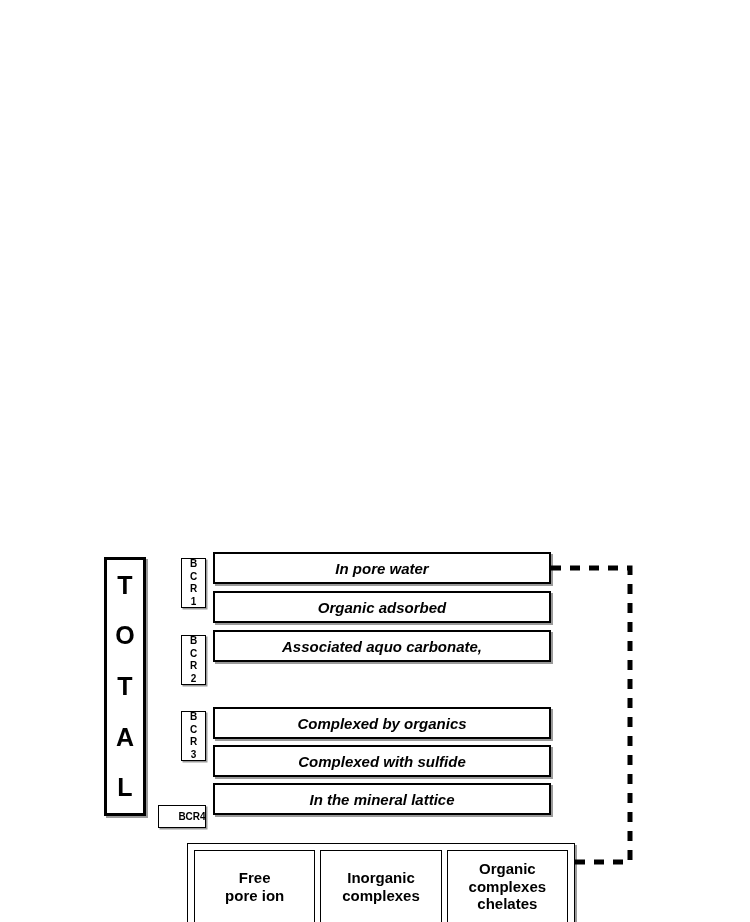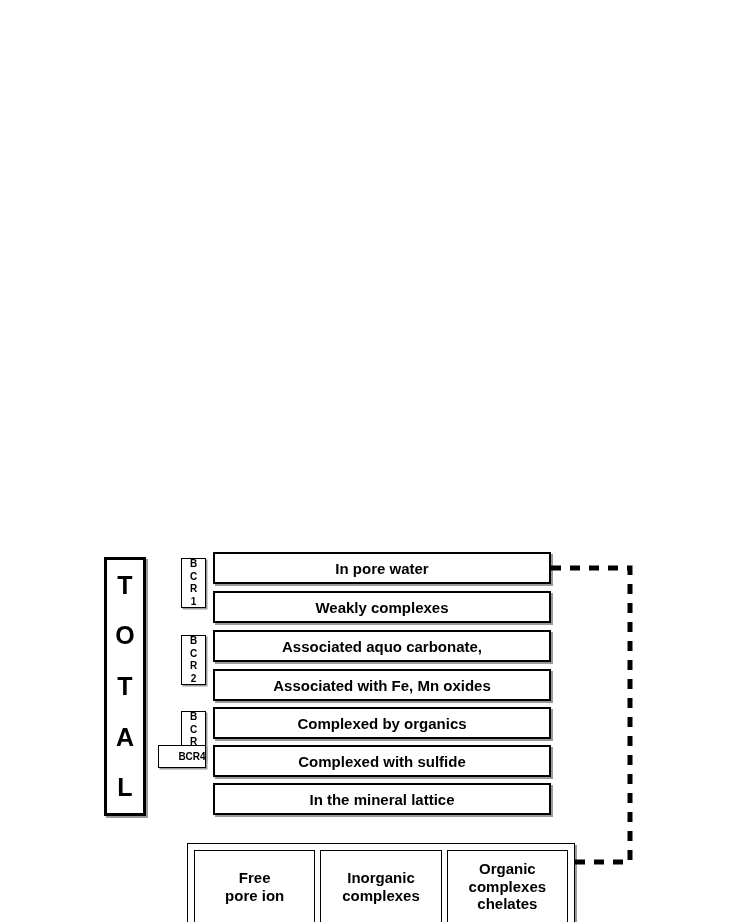--- a/index.html
+++ b/index.html
@@ -68,41 +68,42 @@
     width: 48px;
     height: 23px;
     font-size: 10px;
     font-weight: bold;
   }
   .bcr-flat span { font-size: 10px; font-weight: bold; }
 
   #bcr1 { left: 181px; top: 558px;  height: 50px; }
   #bcr2 { left: 181px; top: 635px;  height: 50px; }
   #bcr3 { left: 181px; top: 711px;  height: 50px; }
-  #bcr4 { left: 158px; top: 745px; padding-left: 20px; }
+  #bcr4 { left: 158px; top: 805px; padding-left: 20px; }
 
   
   .row-box {
     position: absolute;
     left: 213px;
     width: 338px;
     height: 32px;
     border: 2px solid #000000;
     background: #ffffff;
     box-sizing: border-box;
     display: flex;
     align-items: center;
     justify-content: center;
     box-shadow: 2px 2px 0 0 #9a9a9a;
   }
   .row-label {
     font-size: 15px;
     font-weight: bold;
     line-height: 1;
     white-space: nowrap;
+    font-style: italic;
   }
 
   
   .species-group {
     position: absolute;
     left: 187px;
     top: 843px;
     width: 388px;
     height: 87px;
     border: 1.5px solid #000000;
@@ -175,27 +176,24 @@
   </div>
 
   <div class="bcr-box bcr-flat" id="bcr4">
     <span>BCR4</span>
   </div>
 
   <div class="row-box" style="top:552px">
     <span class="row-label">In pore water</span>
   </div>
   <div class="row-box" style="top:591px">
-    <span class="row-label">Weakly complexes</span>
+    <span class="row-label">Organic adsorbed</span>
   </div>
   <div class="row-box" style="top:630px">
     <span class="row-label">Associated aquo carbonate,</span>
-  </div>
-  <div class="row-box" style="top:669px">
-    <span class="row-label">Associated with Fe, Mn oxides</span>
   </div>
   <div class="row-box" style="top:707px">
     <span class="row-label">Complexed by organics</span>
   </div>
   <div class="row-box" style="top:745px">
     <span class="row-label">Complexed with sulfide</span>
   </div>
   <div class="row-box" style="top:783px">
     <span class="row-label">In the mineral lattice</span>
   </div>

